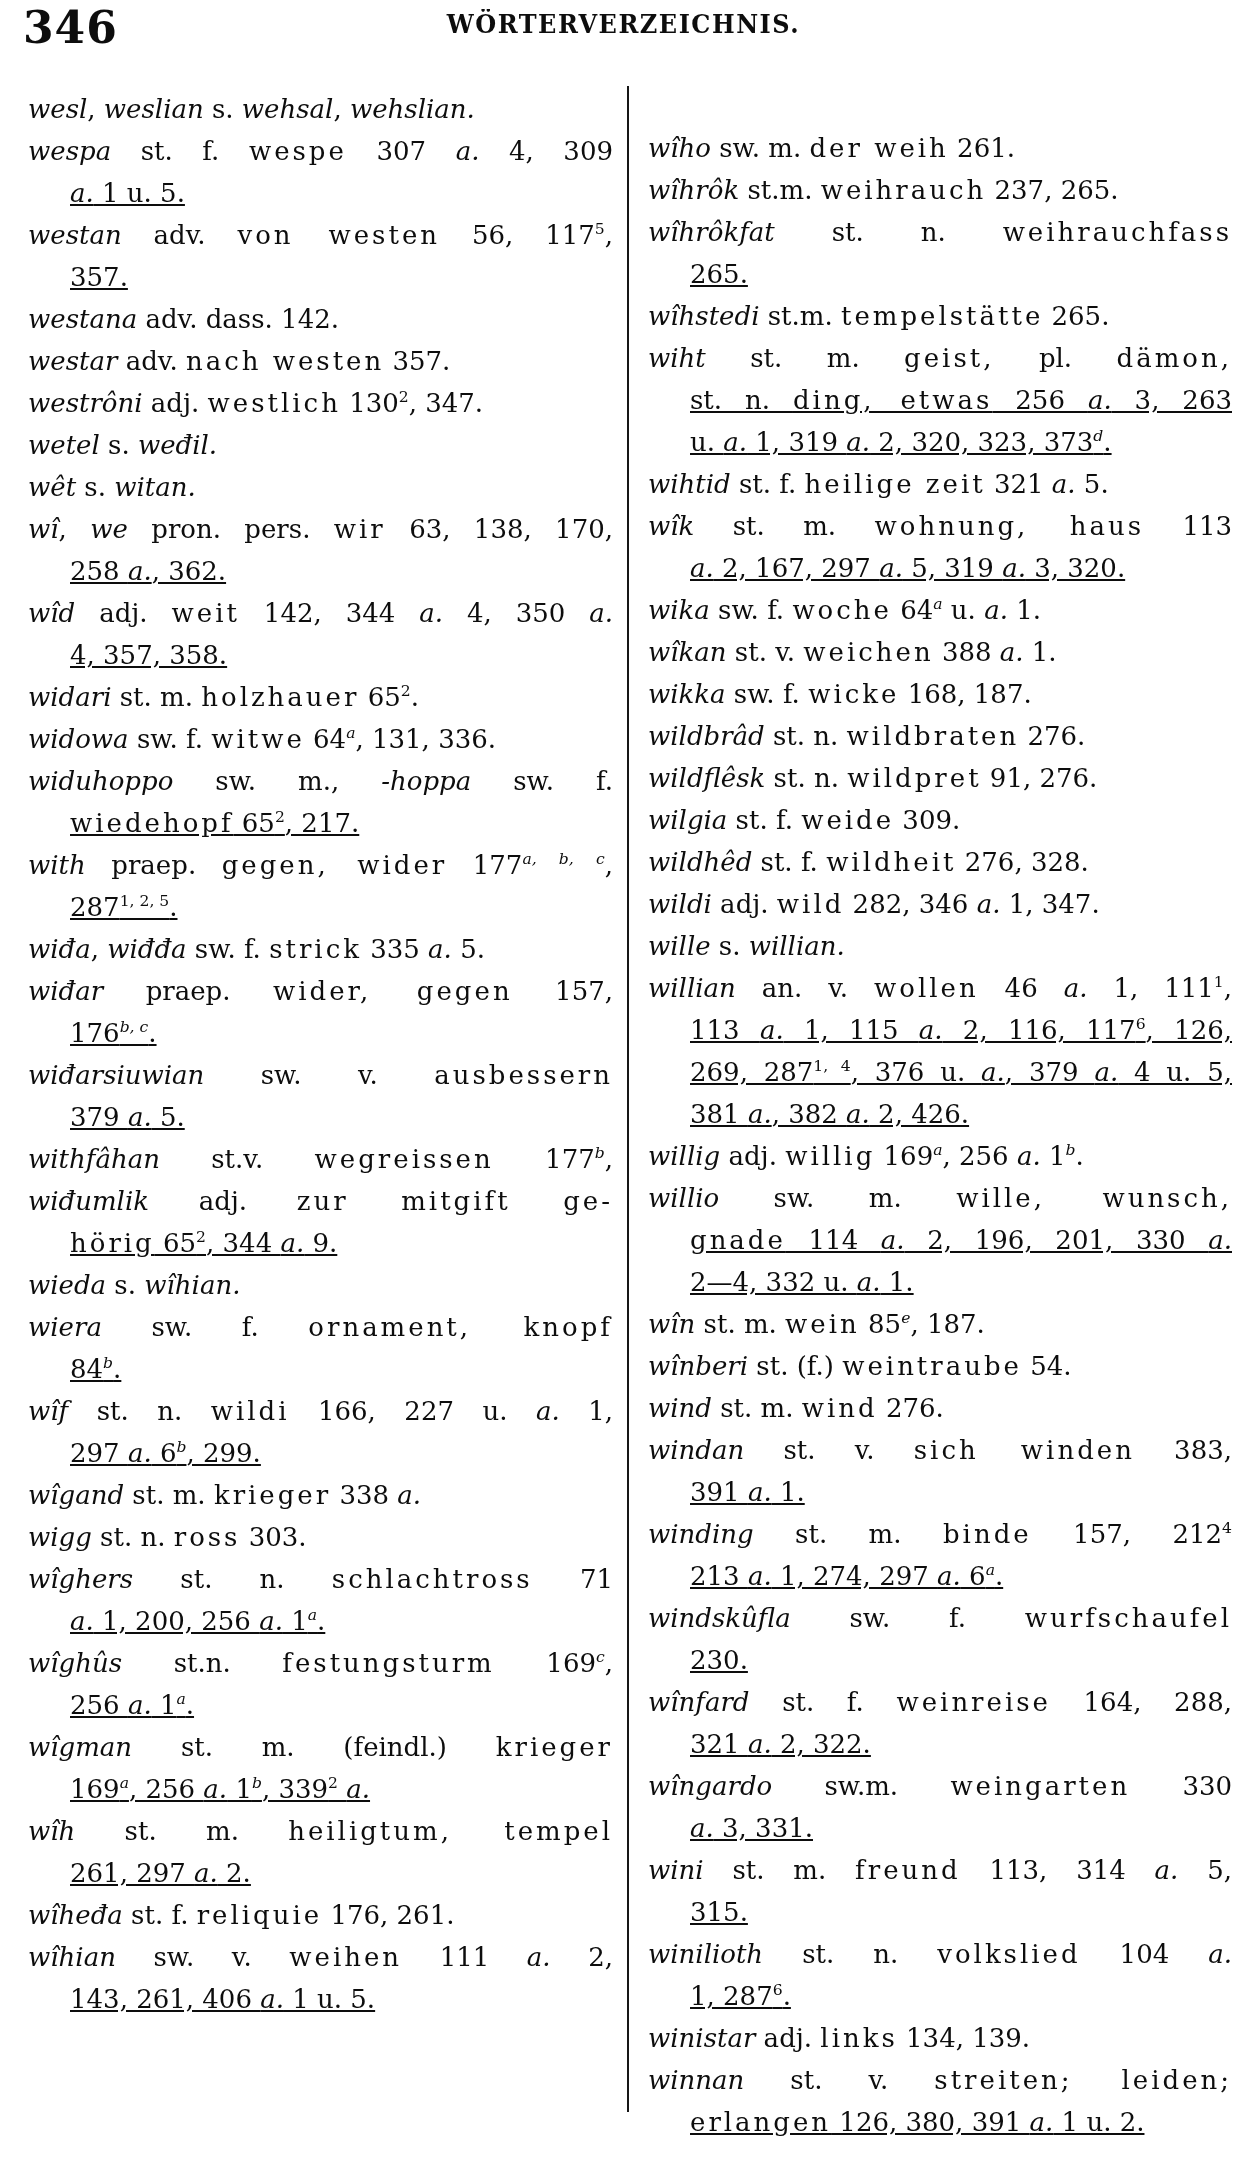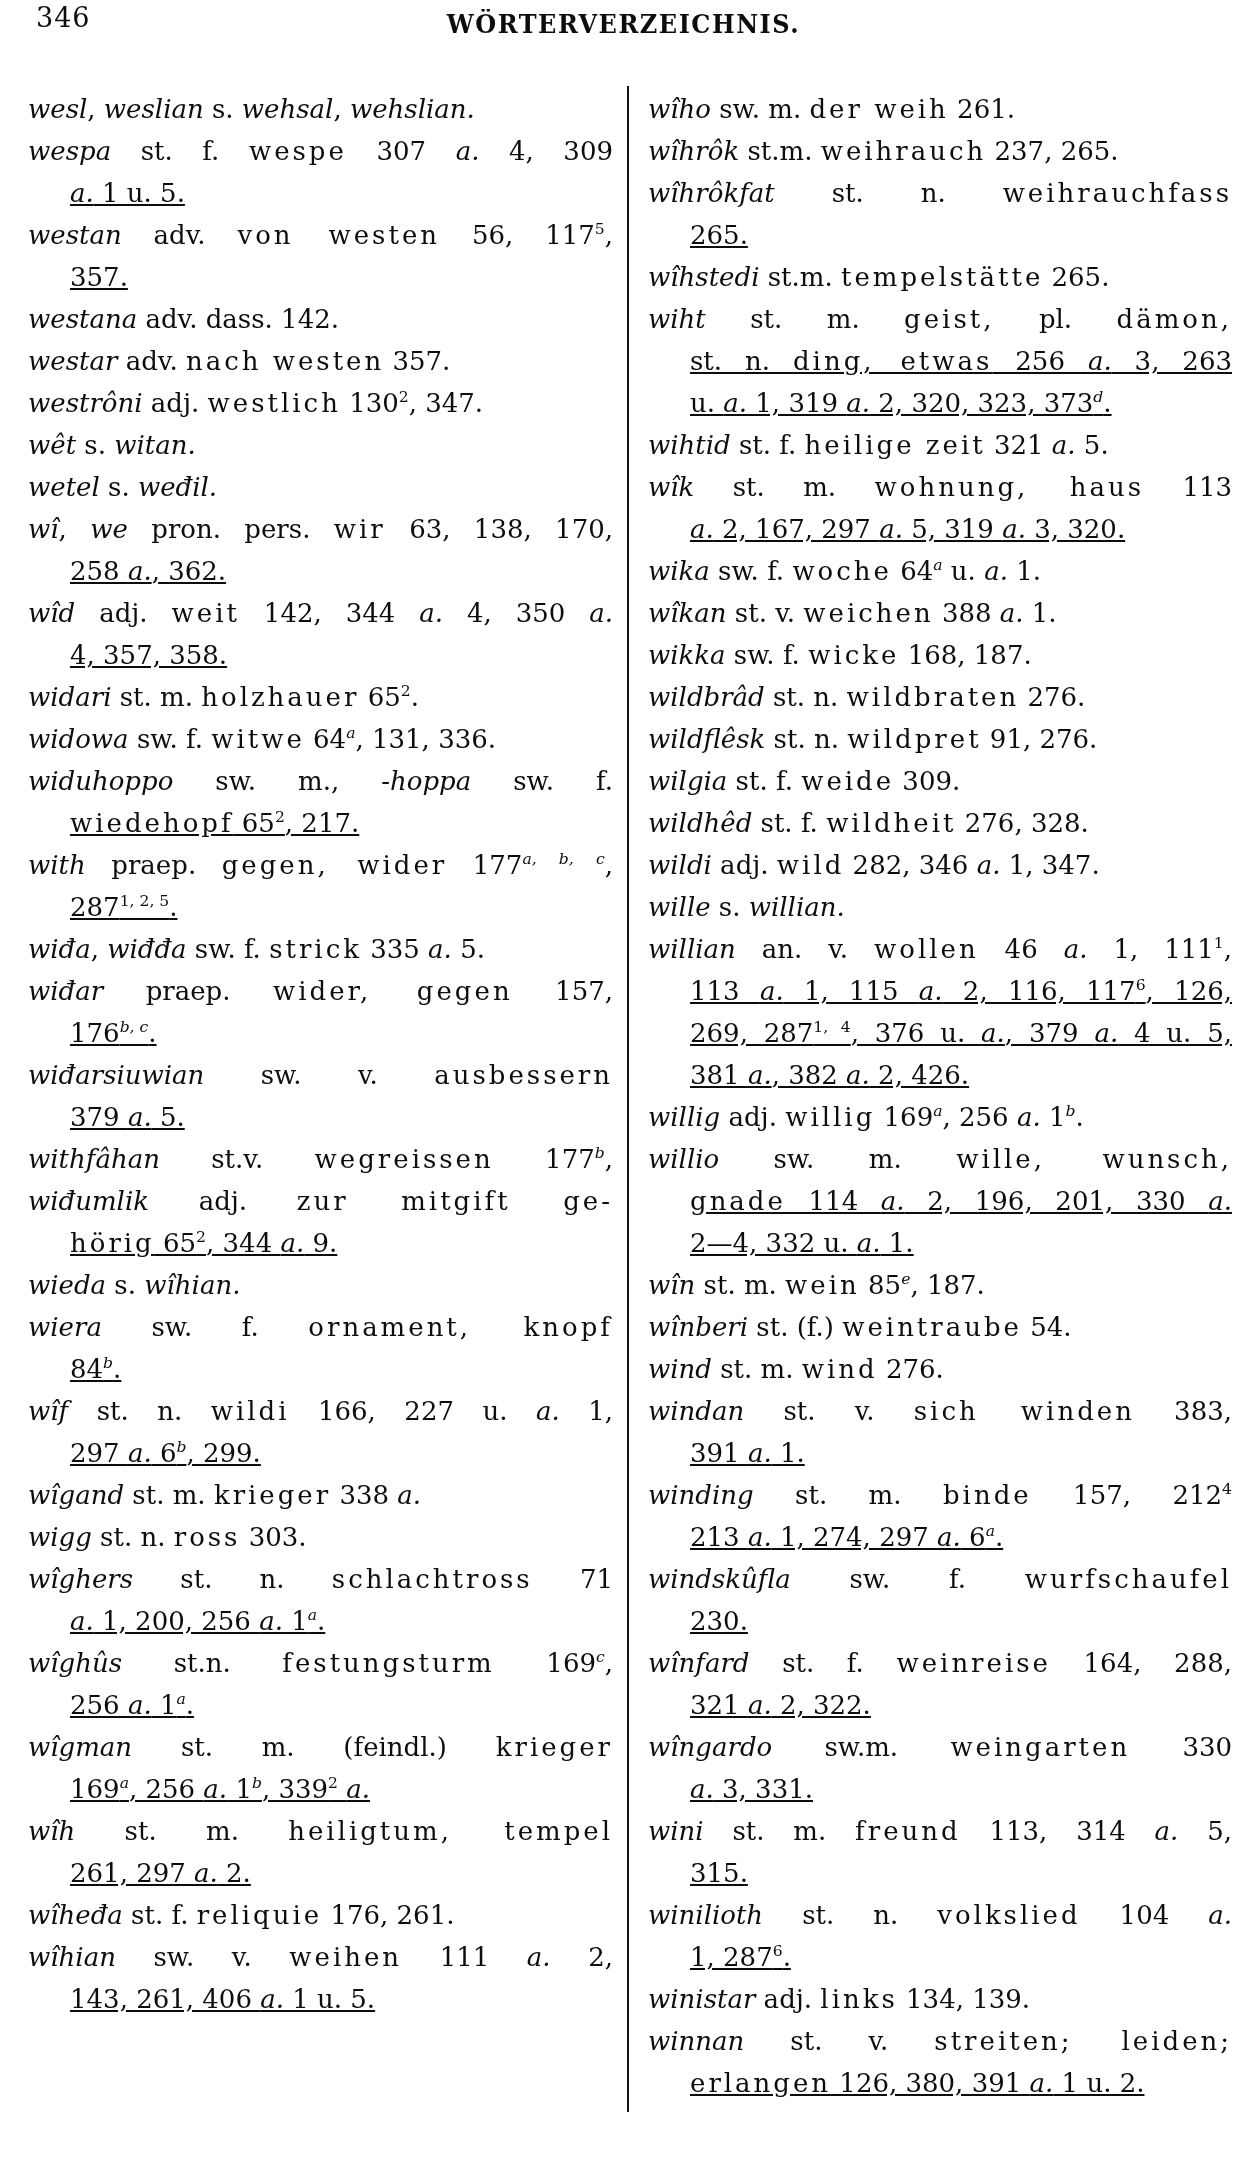--- a/index.html
+++ b/index.html
@@ -6,34 +6,34 @@
   body {
     width: 1247px; height: 2160px;
     background: #ffffff; color: #0d0d0d;
     font-family: "DejaVu Serif", serif;
     -webkit-font-smoothing: antialiased;
   }
   .page { position: relative; width: 1247px; height: 2160px; overflow: hidden; background: #ffffff; }
 
   
   .page-number {
-    position: absolute; left: 36px; top: 2px;
-    font-size: 27px; font-weight: normal; letter-spacing: 1px;
+    position: absolute; left: 23px; top: 2px;
+    font-size: 44px; font-weight: bold; letter-spacing: 1px;
   }
   .running-title {
     position: absolute; left: 0; right: 0; top: 10px;
     text-align: center;
     font-size: 24px; font-weight: bold; letter-spacing: 1.5px;
     transform: scaleY(1.05);
   }
 
   
   .cols { position: absolute; top: 88px; left: 28px; display: flex; }
   .col { width: 585px; font-size: 26px; line-height: 42px; overflow: hidden; }
-  .col.right { margin-left: 35px; width: 584px; }
+  .col.right { margin-left: 35px; width: 584px; margin-top: 39px; }
   .divider {
     position: absolute; left: 627px; top: 86px;
     width: 2px; height: 2026px; background: #161616;
   }
 
   
   .line { text-align: justify; text-align-last: justify; white-space: nowrap; }
   .line.cont { padding-left: 42px; text-decoration: underline; }
   .line.last { text-align-last: left; }
   .it { font-style: italic; }
@@ -64,24 +64,24 @@
         <div class="entry">
           <div class="line last"><span class="it">westana</span><span class="nm"> adv. dass. 142.</span></div>
         </div>
         <div class="entry">
           <div class="line last"><span class="it">westar</span><span class="nm"> adv. </span><span class="sp">nach westen</span><span class="nm"> 357.</span></div>
         </div>
         <div class="entry">
           <div class="line last"><span class="it">westrôni</span><span class="nm"> adj. </span><span class="sp">westlich</span><span class="nm"> 130</span><sup>2</sup><span class="nm">, 347.</span></div>
         </div>
         <div class="entry">
+          <div class="line last"><span class="it">wetel</span><span class="nm"> s. </span><span class="it">weđil.</span></div>
+        </div>
+        <div class="entry">
           <div class="line last"><span class="it">wêt</span><span class="nm"> s. </span><span class="it">witan.</span></div>
-        </div>
-        <div class="entry">
-          <div class="line last"><span class="it">wetel</span><span class="nm"> s. </span><span class="it">weđil.</span></div>
         </div>
         <div class="entry">
           <div class="line"><span class="it">wî</span><span class="nm">, </span><span class="it">we</span><span class="nm"> pron. pers. </span><span class="sp">wir</span><span class="nm"> 63, 138, 170,</span></div>
           <div class="line cont last"><span class="nm">258 </span><span class="it">a.</span><span class="nm">, 362.</span></div>
         </div>
         <div class="entry">
           <div class="line"><span class="it">wîd</span><span class="nm"> adj. </span><span class="sp">weit</span><span class="nm"> 142, 344 </span><span class="it">a.</span><span class="nm"> 4, 350 </span><span class="it">a.</span></div>
           <div class="line cont last"><span class="nm">4, 357, 358.</span></div>
         </div>
         <div class="entry">

